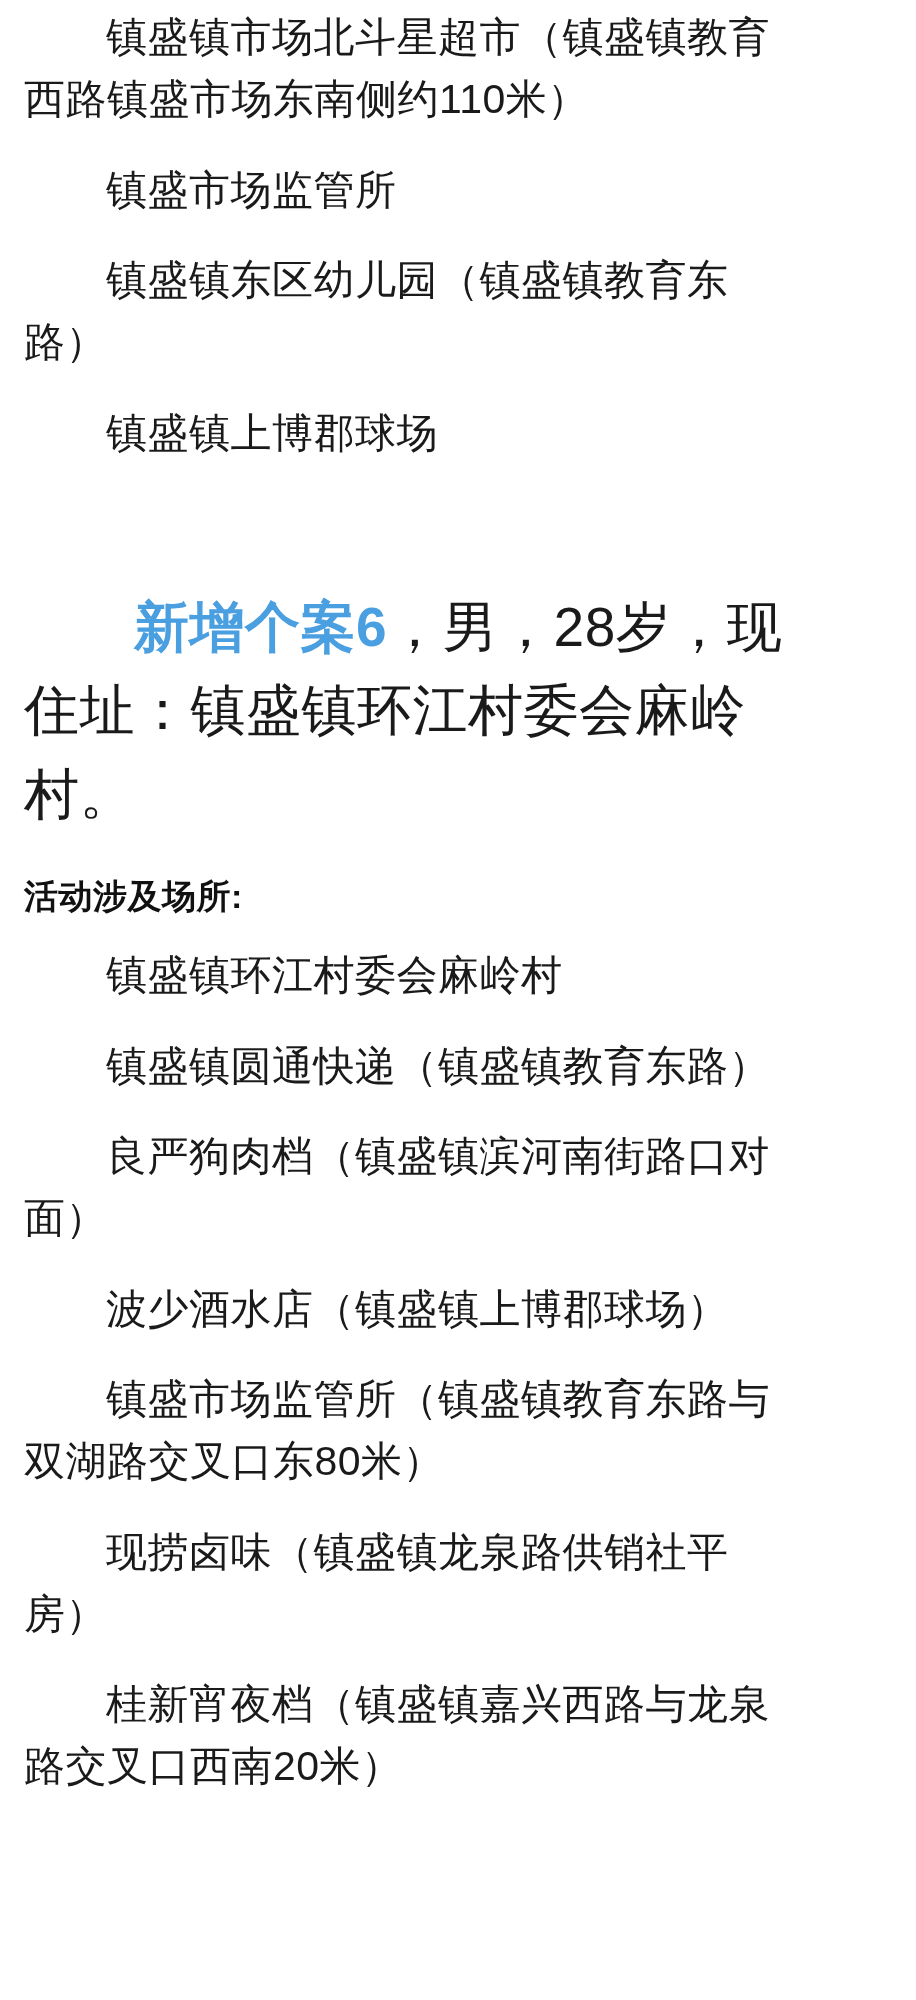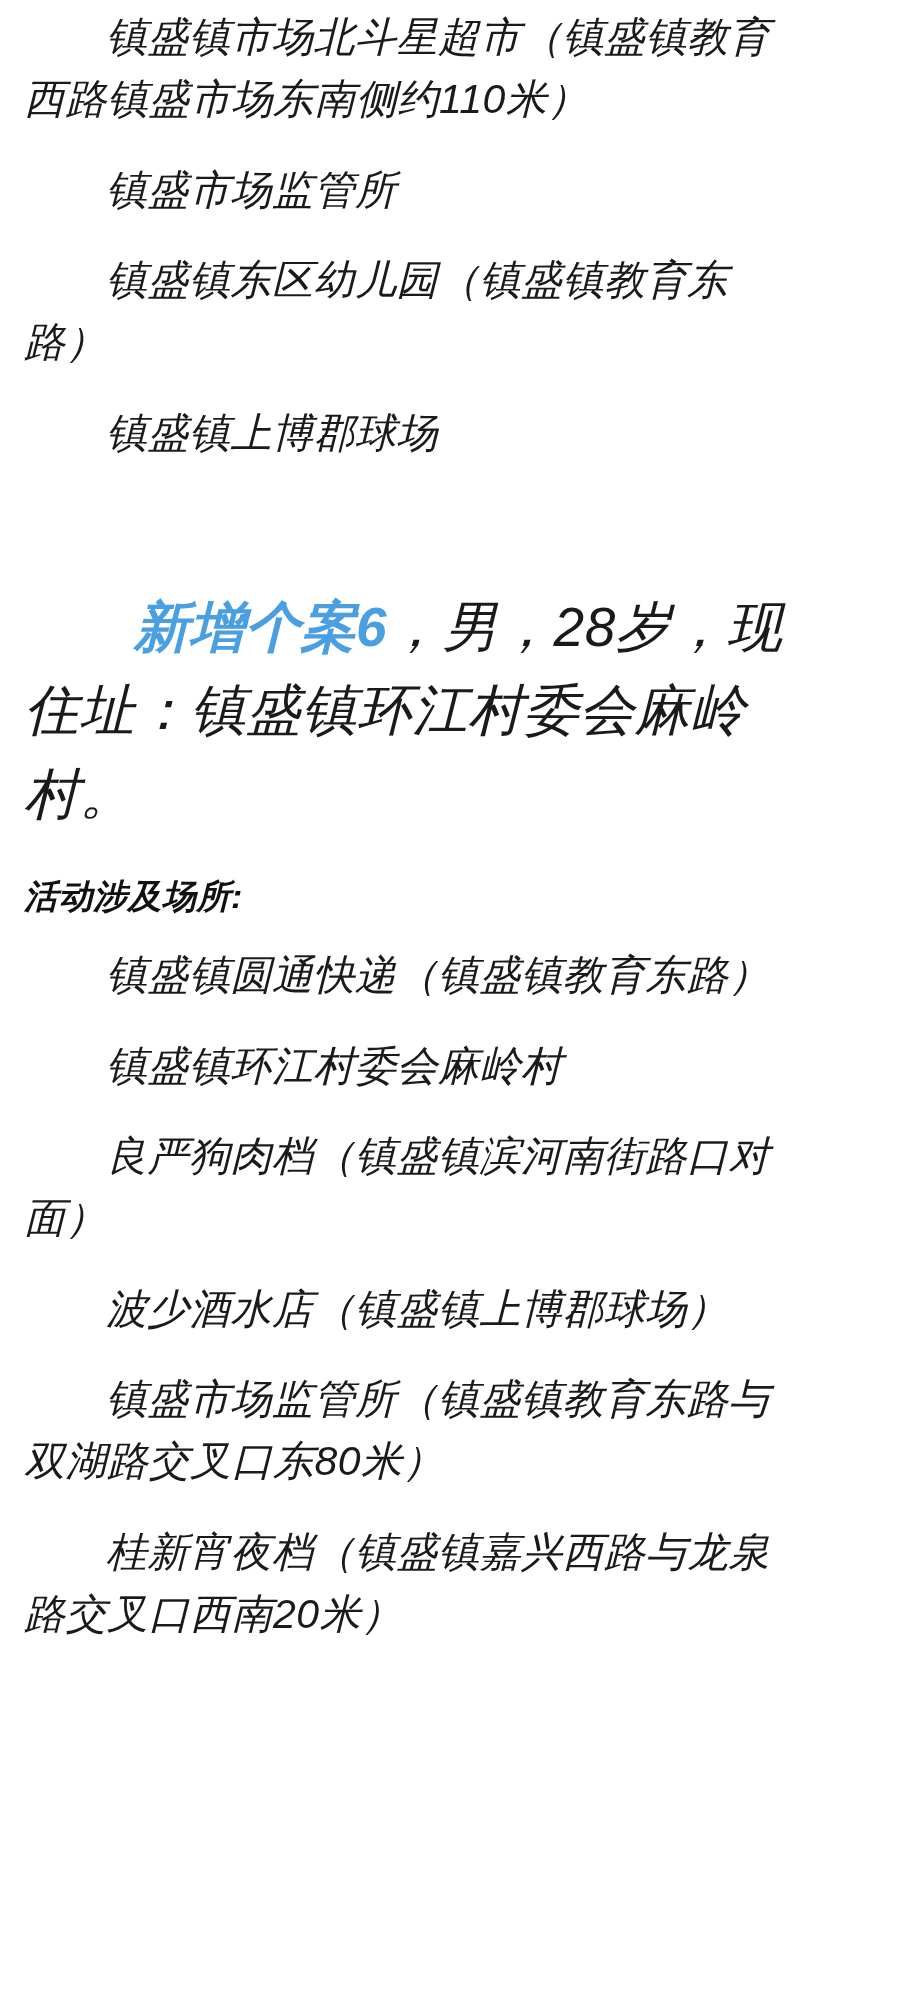--- a/index.html
+++ b/index.html
@@ -13,21 +13,20 @@
     font-family: "Liberation Sans", "DejaVu Sans", sans-serif;
     color: #1a1a1a;
     -webkit-font-smoothing: antialiased;
   }
   .page {
     width: 829px;
     min-height: 2000px;
     box-sizing: border-box;
     padding: 6px 24px 0 24px;
     background: #ffffff;
-    font-style: italic;
   }
   .para {
     font-size: 41px;
     line-height: 1.52;
     text-indent: 2em;
     margin: 0 0 28px 0;
     letter-spacing: 0.5px;
     color: #1a1a1a;
     word-break: break-all;
   }
@@ -69,20 +68,21 @@
   <p class="para">镇盛市场监管所</p>
   <p class="para">镇盛镇东区幼儿园（镇盛镇教育东路）</p>
   <p class="para tight">镇盛镇上博郡球场</p>
 
   <div class="spacer"></div>
 
   <p class="case-para"><span class="highlight">新增个案6</span><span>，男，28岁，现住址：镇盛镇环江村委会麻岭村。</span></p>
 
   <p class="section-title">活动涉及场所:</p>
 
+  <p class="para">镇盛镇环江村委会麻岭村</p>
   <p class="para">镇盛镇圆通快递（镇盛镇教育东路）</p>
-  <p class="para">镇盛镇环江村委会麻岭村</p>
   <p class="para">良严狗肉档（镇盛镇滨河南街路口对面）</p>
   <p class="para">波少酒水店（镇盛镇上博郡球场）</p>
   <p class="para">镇盛市场监管所（镇盛镇教育东路与双湖路交叉口东80米）</p>
+  <p class="para">现捞卤味（镇盛镇龙泉路供销社平房）</p>
   <p class="para">桂新宵夜档（镇盛镇嘉兴西路与龙泉路交叉口西南20米）</p>
 
 </div>
 
 </body></html>

